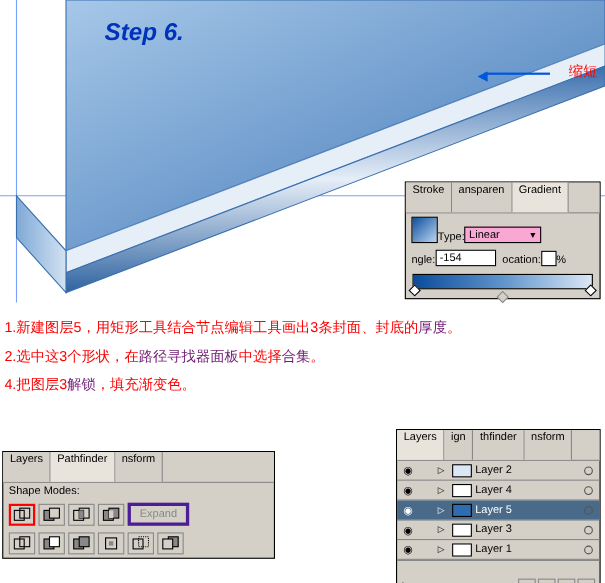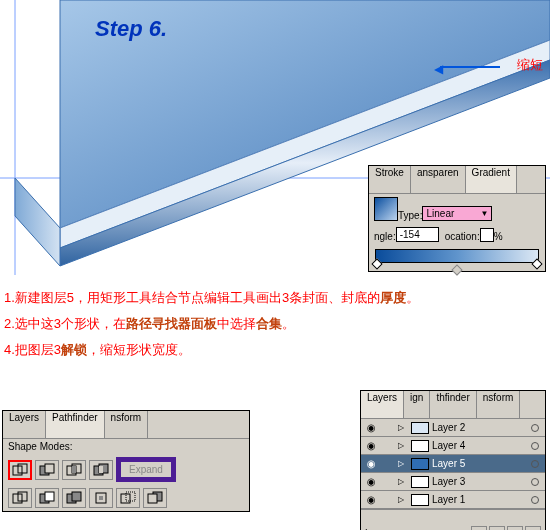--- a/index.html
+++ b/index.html
@@ -22,28 +22,28 @@
   .smalltxt { font-size: 10px; }
   .input { background: #fff; border: 1px solid #000; padding: 1px 3px; font-size: 10px; height: 15px; }
   .dropdown { background: #f9a8d4; border: 1px solid #000; padding: 1px 3px; font-size: 10px; height: 15px; display: flex; align-items: center; justify-content: space-between; }
   .tri { font-size: 8px; margin-left: 4px; }
   .grad-bar { margin: 4px 6px 8px 6px; height: 14px; border: 1px solid #000; background: linear-gradient(90deg,#0a4c9b 0%, #5f94cc 50%, #dbe7f4 100%); position: relative; }
   .grad-stop { position: absolute; width: 8px; height: 8px; background: #fff; border: 1px solid #000; bottom: -6px; transform: rotate(45deg); }
   .grad-diamond { position: absolute; width: 8px; height: 8px; bottom: -12px; left: 50%; transform: translateX(-50%) rotate(45deg); border: 1px solid #888; background:#d4d0c8; }
   .loc-swatch { width: 14px; height: 14px; border: 1px solid #000; background: #fff; }
   
   .instructions { position: absolute; top: 285px; left: 4px; font-size: 13px; color: #f00; line-height: 2; }
-  .instructions .black { color: #c2410c; font-weight: bold; }
+  .instructions .black { color: #701a75; }
   
   .panel2 { top: 410px; left: 2px; width: 248px; }
   .section-label { padding: 2px 5px; font-size: 10px; }
   .btn-row { display: flex; gap: 3px; padding: 3px 5px; align-items: center; }
   .pf-btn { width: 24px; height: 20px; background: #d4d0c8; border: 1px solid #888; display: flex; align-items: center; justify-content: center; }
   .pf-btn.hl { border: 2px solid #f00; }
-  .expand-btn { background: #d4d0c8; border: 5px solid #4c1d95; padding: 2px 8px; font-size: 10px; color: #888; }
+  .expand-btn { background: #d4d0c8; border: 3px solid #4c1d95; padding: 2px 8px; font-size: 10px; color: #888; }
   
   .panel3 { top: 390px; left: 360px; width: 186px; }
   .layer-row { display: flex; align-items: center; height: 18px; border-bottom: 1px solid #888; font-size: 10px; padding: 0 3px; gap: 3px; }
   .layer-row.sel { background: #4a6a8a; color: #fff; }
   .eye { width: 14px; text-align: center; }
   .lock { width: 14px; text-align: center; }
   .expand-tri { width: 10px; font-size: 8px; }
   .layer-swatch { width: 18px; height: 12px; border: 1px solid #000; }
   .layer-circle { width: 8px; height: 8px; border: 1px solid #555; border-radius: 50%; margin-left: auto; margin-right: 3px; }
   .panel-bottom { display: flex; justify-content: space-between; align-items: center; padding: 16px 4px; font-size: 10px; border-top: 1px solid #888; }
@@ -95,41 +95,41 @@
   <div class="panel-row">
     <div class="swatch"></div>
     <span class="smalltxt">Type:</span>
     <div class="dropdown" style="width:70px;">
       <span>Linear</span>
       <span class="tri">▼</span>
     </div>
   </div>
   <div class="panel-row">
     <span class="smalltxt">ngle:</span>
-    <input class="input" style="width: 43px;" value="-154">
+    <input class="input" style="width: 55px;" value="-154">
     <span class="smalltxt" style="margin-left:6px;">ocation:</span>
     <div class="loc-swatch"></div>
     <span class="smalltxt">%</span>
   </div>
   <div class="grad-bar">
     <div class="grad-diamond"></div>
     <div class="grad-stop" style="left:-3px;"></div>
     <div class="grad-stop" style="right:-3px;"></div>
   </div>
 </div>
 
 <div class="instructions">
   <div>
     <span>1.新建图层5，用矩形工具结合节点编辑工具画出3条封面、封底的</span><span class="black">厚度</span><span>。</span>
   </div>
   <div>
     <span>2.选中这3个形状，在</span><span class="black">路径寻找器面板</span><span>中选择</span><span class="black">合集</span><span>。</span>
   </div>
   <div>
-    <span>4.把图层3</span><span class="black">解锁</span><span>，缩短形状宽度。</span>
+    <span>4.把图层3</span><span class="black">解锁</span><span>，填充渐变色。</span>
   </div>
 </div>
 
 <div class="panel panel2">
   <div class="panel-tabs">
     <div class="tab">Layers</div>
     <div class="tab active">Pathfinder</div>
     <div class="tab">nsform</div>
   </div>
   <div class="section-label">Shape Modes:</div>

